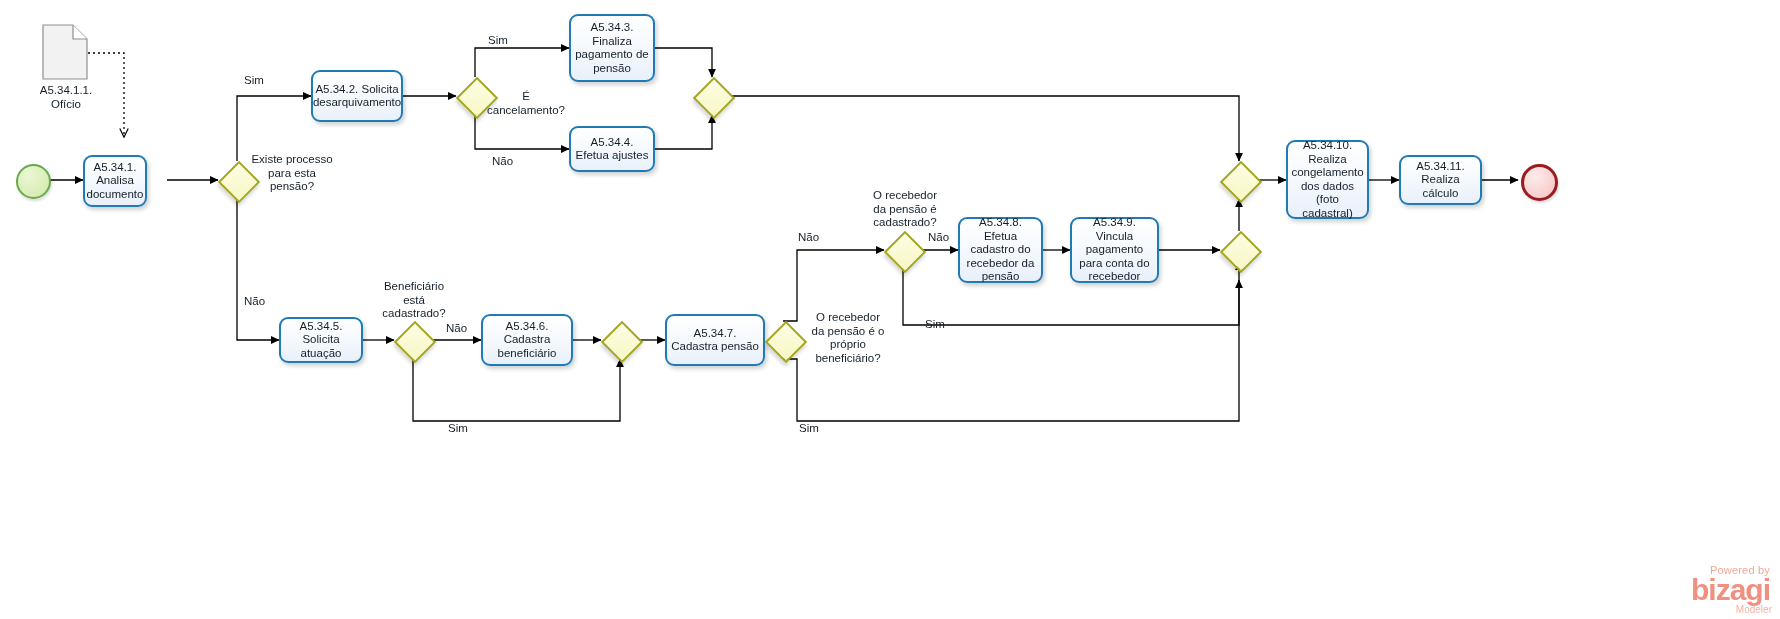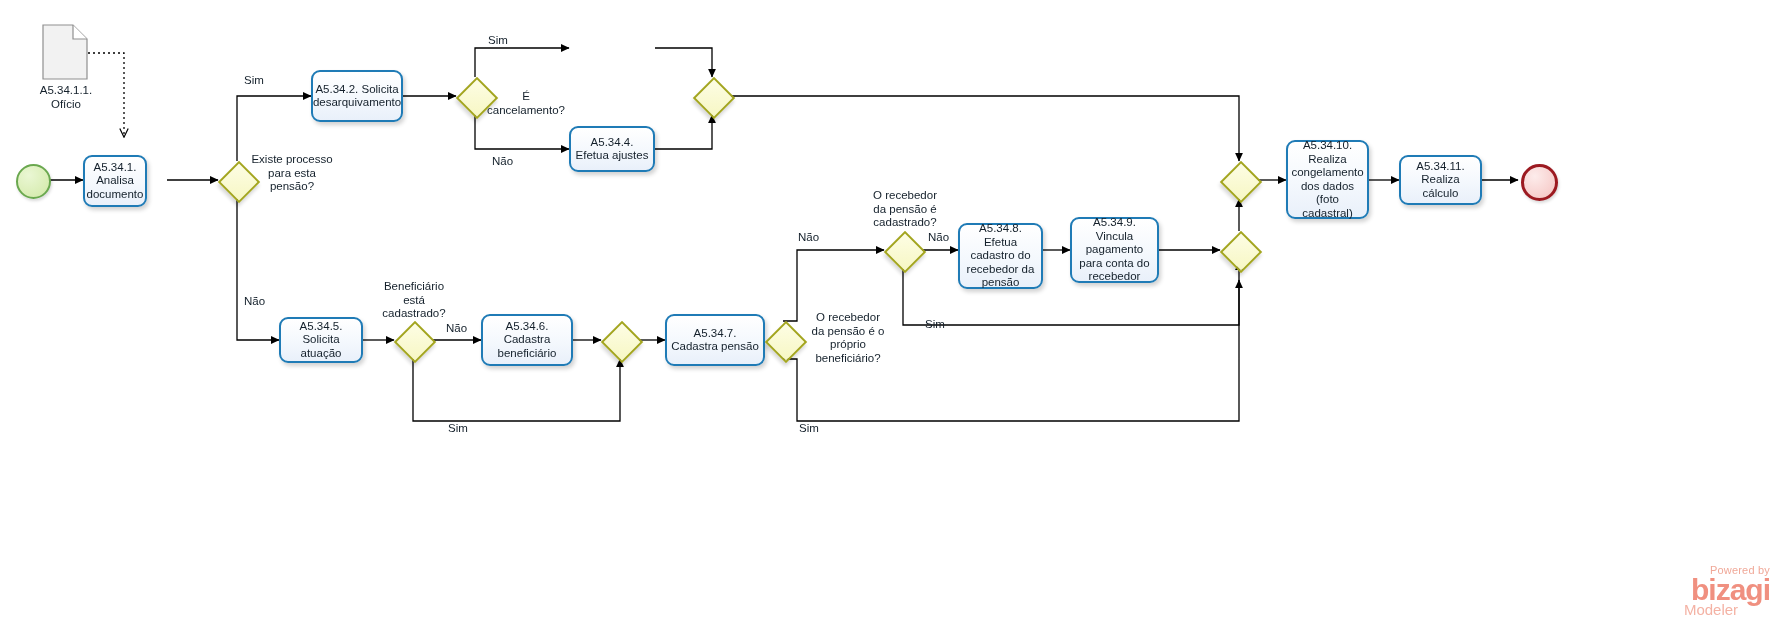--- a/index.html
+++ b/index.html
@@ -119,24 +119,24 @@
   }
   .brand .bizagi {
     font-size: 30px;
     line-height: 27px;
     font-weight: bold;
     color: #f09080;
     letter-spacing: -1px;
     margin-right: 2px;
   }
   .brand .modeler {
-    font-size: 15px;
+    font-size: 10px;
     line-height: 14px;
     color: #f4b2a4;
-    text-align: center;
+    text-align: right;
     margin-left: 4px;
   }
 </style>
 </head>
 <body>
 
 <div id="canvas">
 
   <svg id="wires" viewBox="0 0 1780 619" xmlns="http://www.w3.org/2000/svg">
     <defs>
@@ -222,20 +222,26 @@
   <div class="task" style="left:83px;  top:155px; width:64px;  height:52px;">
     <span>A5.34.1. Analisa
 documento</span>
   </div>
 
   <div class="task" style="left:311px; top:70px;  width:92px;  height:52px;">
     <span>A5.34.2. Solicita
 desarquivamento</span>
   </div>
 
+  <div class="task" style="left:569px; top:14px;  width:86px;  height:68px;">
+    <span>A5.34.3.
+Finaliza
+pagamento de
+pensão</span>
+  </div>
 
   <div class="task" style="left:569px; top:126px; width:86px;  height:46px;">
     <span>A5.34.4. Efetua
 ajustes</span>
   </div>
 
   <div class="task" style="left:279px; top:317px; width:84px;  height:46px;">
     <span>A5.34.5. Solicita
 atuação</span>
   </div>
@@ -245,21 +251,21 @@
 Cadastra
 beneficiário</span>
   </div>
 
   <div class="task" style="left:665px; top:314px; width:100px;  height:52px;">
     <span>A5.34.7.
 Cadastra
 pensão</span>
   </div>
 
-  <div class="task" style="left:958px; top:223px; width:85px;  height:66px;">
+  <div class="task" style="left:958px; top:217px; width:85px;  height:66px;">
     <span>A5.34.8. Efetua
 cadastro do
 recebedor da
 pensão</span>
   </div>
 
   <div class="task" style="left:1070px; top:217px; width:89px; height:66px;">
     <span>A5.34.9. Vincula
 pagamento
 para conta do

